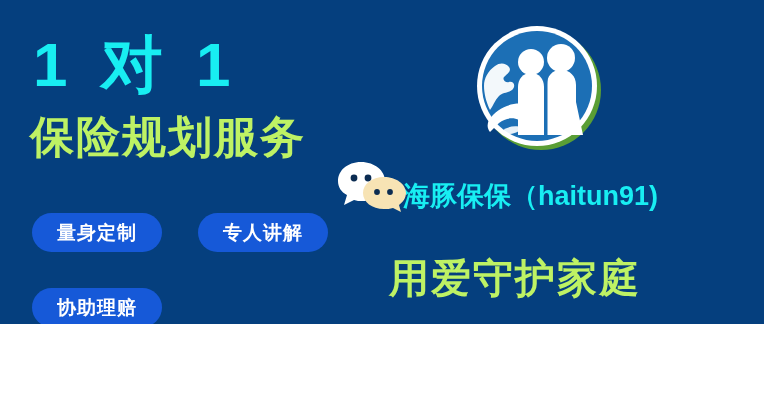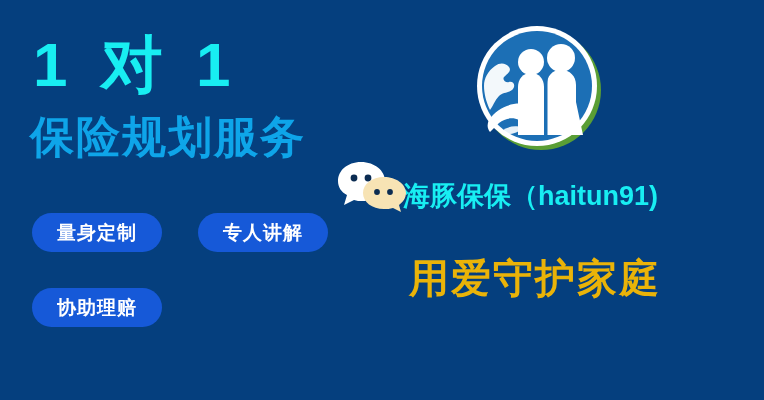--- a/index.html
+++ b/index.html
@@ -3,39 +3,39 @@
 <meta charset="utf-8">
 <style>
   html,body{margin:0;padding:0;}
   body{
     width:764px;height:400px;
     font-family:"Liberation Sans","DejaVu Sans",sans-serif;
     overflow:hidden;
   }
   #poster{
     position:relative;
-    width:764px;height:400px;
+    width:764px;height:324px;
     background:#053F7E;
     overflow:hidden;
   }
 
   
   .headline-1{
     position:absolute;left:33px;top:31px;
     font-size:62px;line-height:68px;
     font-weight:bold;
     color:#18EEF2;
     letter-spacing:8px;
     white-space:nowrap;
   }
   .headline-2{
     position:absolute;left:30px;top:112px;
     font-size:44px;line-height:50px;
     font-weight:bold;
-    color:#0ea5e9;
+    color:#bef264;
     letter-spacing:2px;
     white-space:nowrap;
   }
 
   .pill-grid{
     position:absolute;left:32px;top:213px;
     width:300px;
     display:grid;
     grid-template-columns:130px 130px;
     grid-template-rows:39px 39px;
@@ -76,22 +76,22 @@
     font-size:27px;
     font-weight:bold;
     white-space:nowrap;
     margin-left:-4px;
     letter-spacing:0px;
     margin-top:20px;
   }
 
   
   .slogan{
-    position:absolute;left:409px;top:251px;
-    color:#eab308;
+    position:absolute;left:389px;top:251px;
+    color:#bef264;
     font-size:40px;
     font-weight:bold;
     letter-spacing:2px;
     white-space:nowrap;
   }
 </style>
 </head>
 <body>
 
 <div id="poster">

